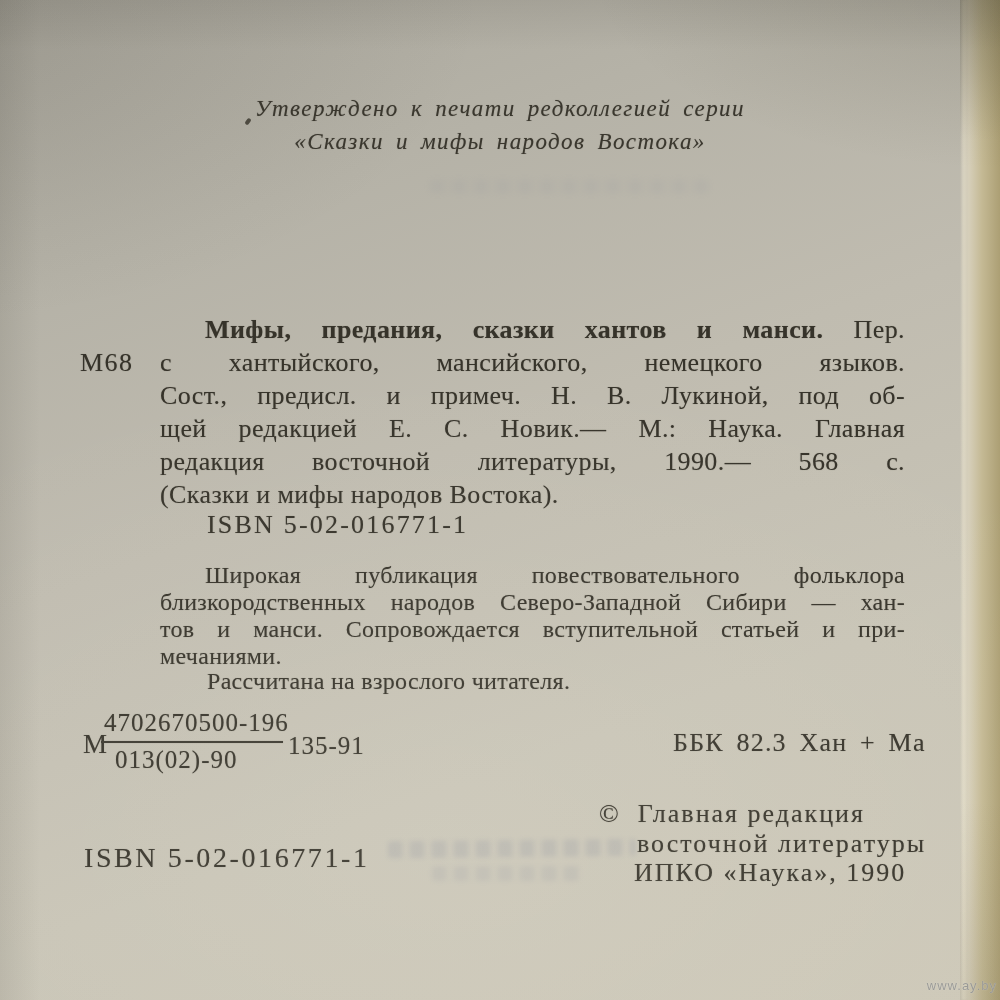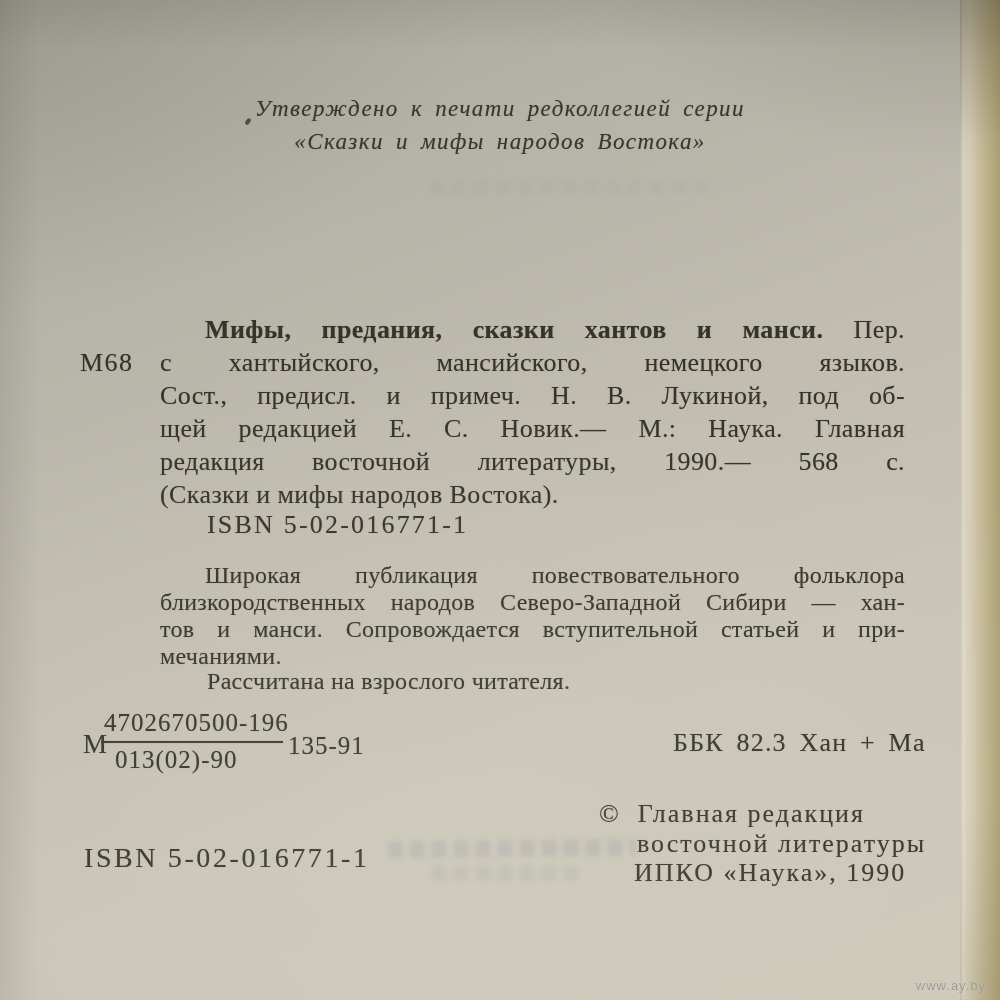--- a/index.html
+++ b/index.html
@@ -50,21 +50,21 @@
   .card{font-size:26px;letter-spacing:0.4px;}
   .bold{font-weight:700;}
   .isbn{letter-spacing:2.2px;}
   .ann{font-size:24px;letter-spacing:0.3px;}
 
   .frac-rule{position:absolute;background:#3a372e;height:2px;box-shadow:0 0 1px rgba(40,37,30,0.4);}
 
   .copyright-line{font-size:26px;letter-spacing:2px;}
 
   .watermark{
-    position:absolute;right:14px;bottom:7px;
+    position:absolute;right:3px;bottom:7px;
     font-family:"Liberation Sans","DejaVu Sans",sans-serif;
     font-size:13px;letter-spacing:1px;color:rgba(150,150,146,0.95);
     text-shadow:0 0 1px rgba(255,255,255,0.5);
   }
 
   
   .ghost{
     position:absolute;pointer-events:none;opacity:0.45;filter:blur(2.5px);
     background:repeating-linear-gradient(90deg, rgba(125,130,148,0.45) 0 14px, rgba(125,130,148,0.05) 14px 22px);
     border-radius:3px;

